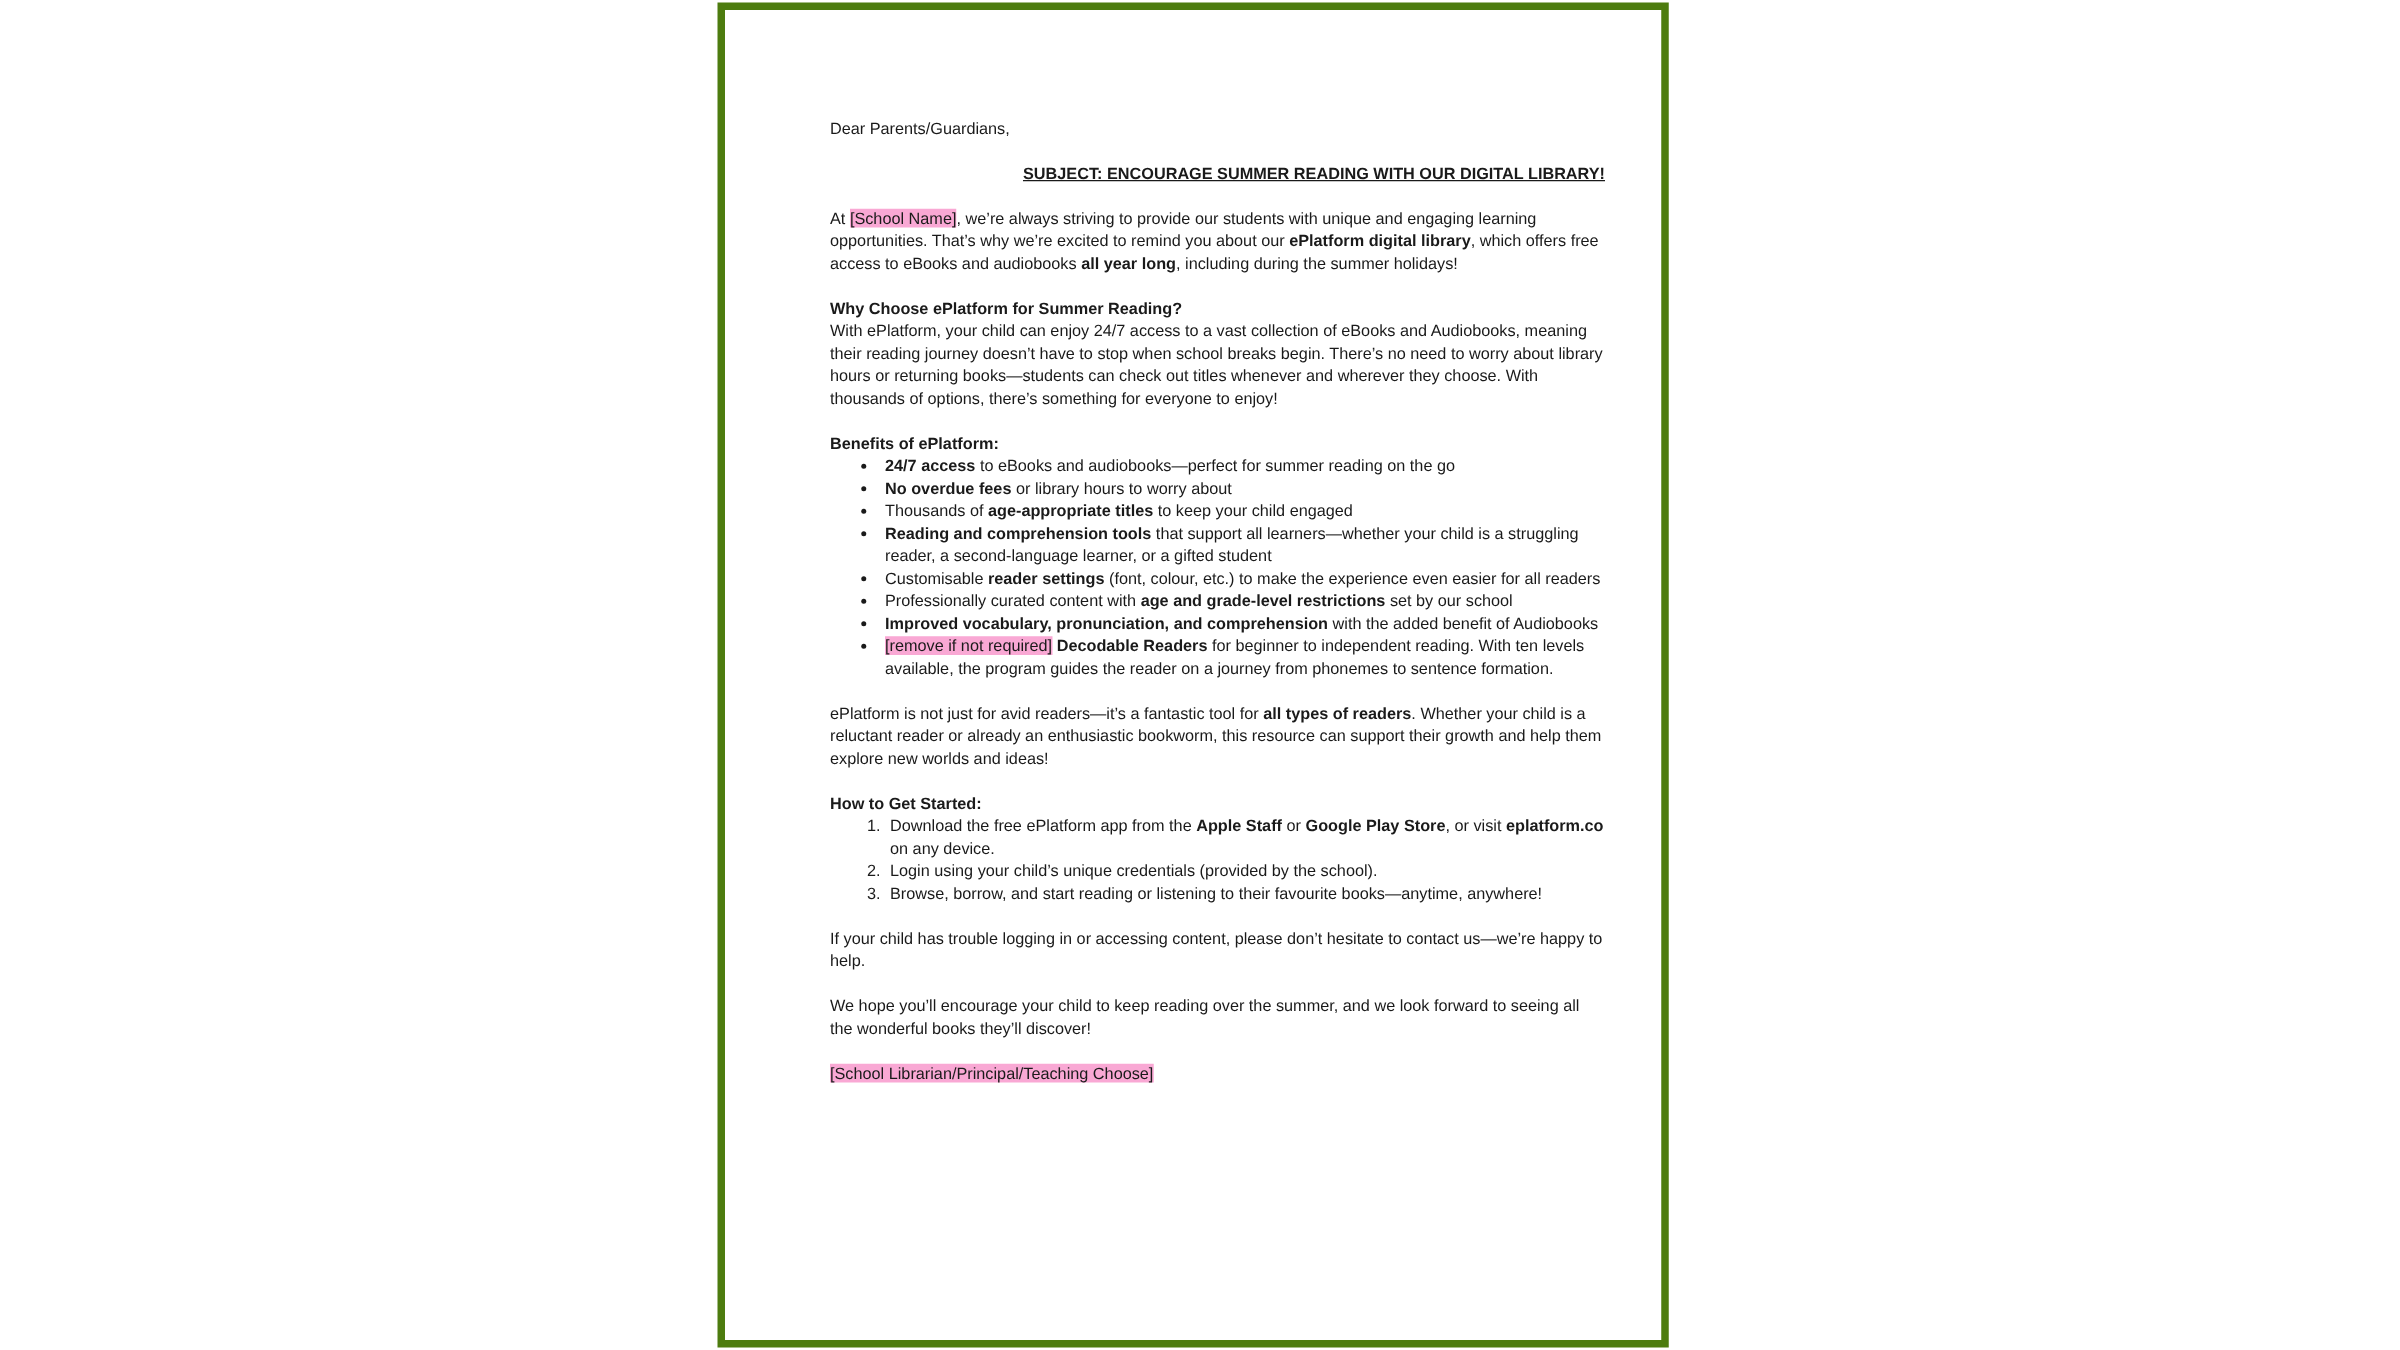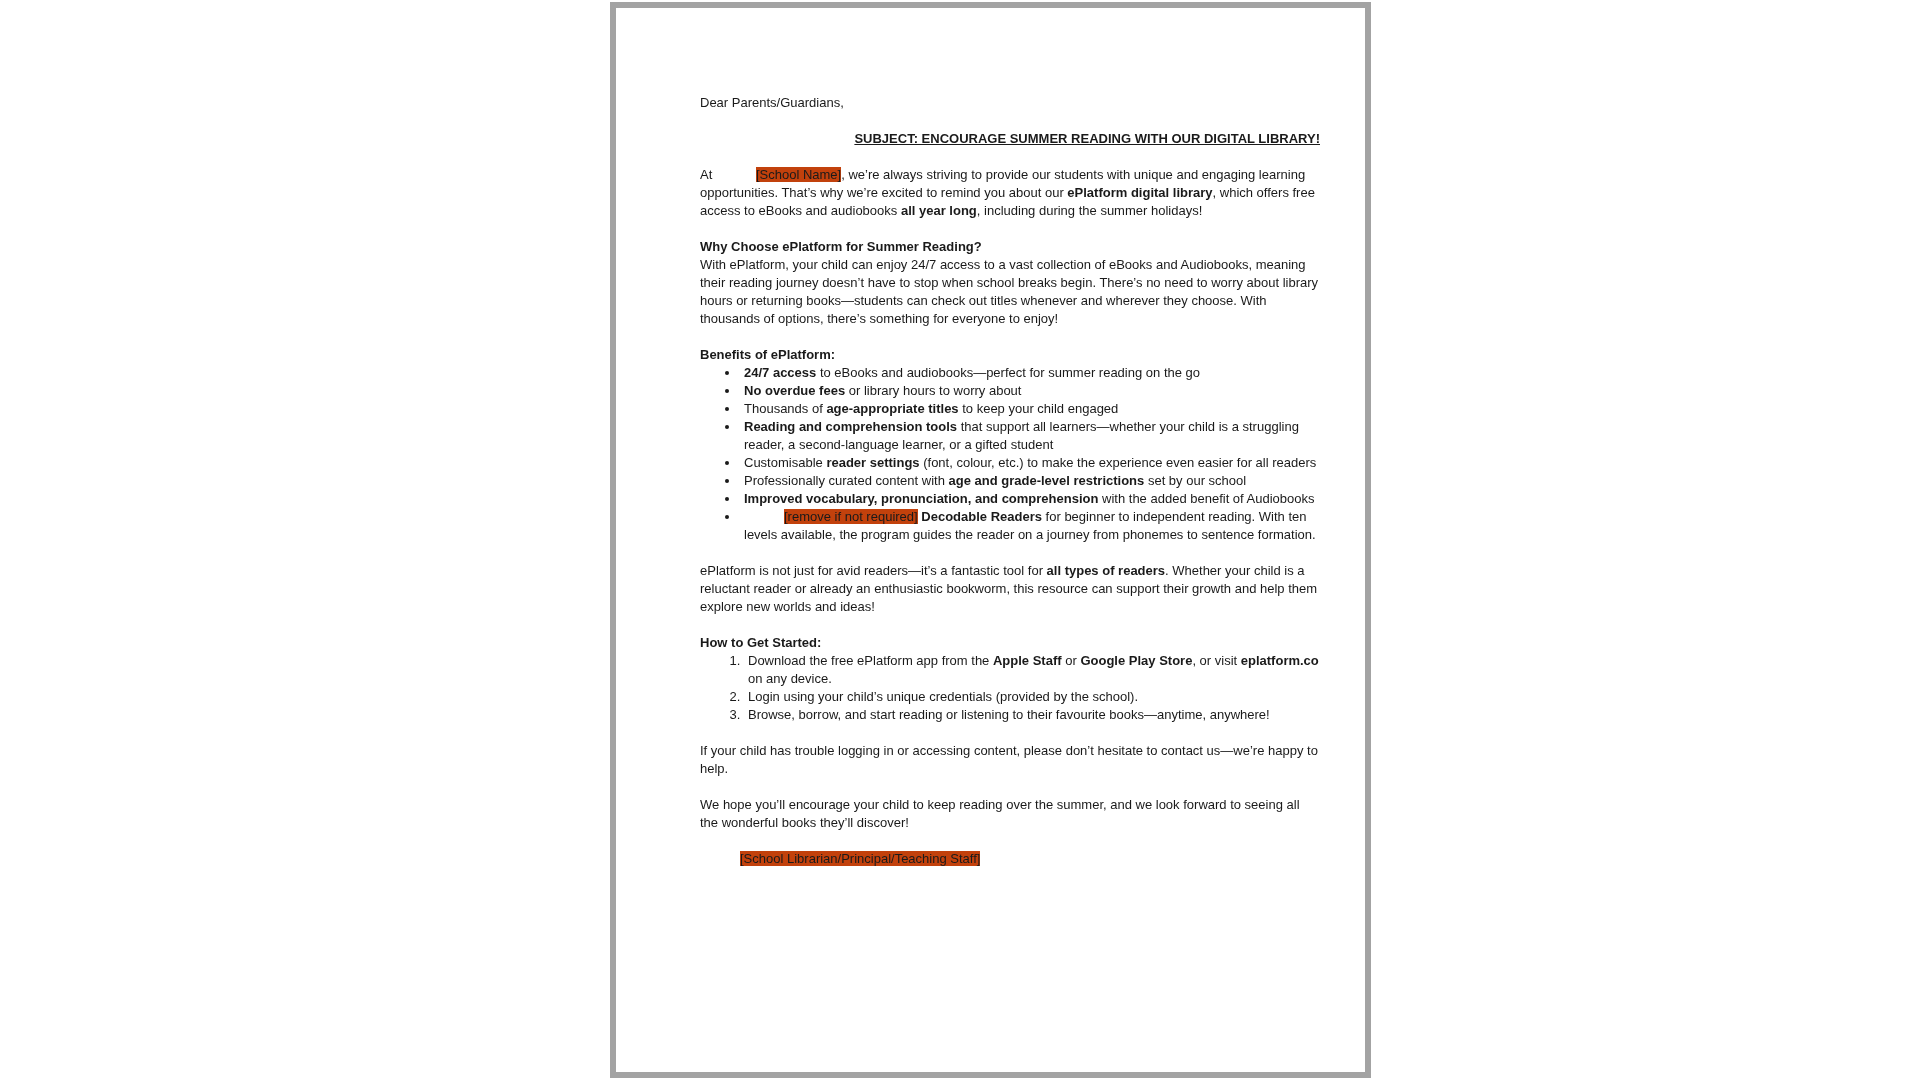--- a/index.html
+++ b/index.html
@@ -9,34 +9,34 @@
     height: 1080px;
     background: #ffffff;
     overflow: hidden;
     font-family: "Liberation Sans", sans-serif;
     font-size: 13px;
     line-height: 18px;
     color: #1a1a1a;
   }
   .page {
     position: absolute;
-    left: 610px;
+    left: 574px;
     top: 2px;
     width: 749px;
     height: 1064px;
-    border: 6px solid #a3a3a3;
+    border: 6px solid #4d7c0f;
     background: #ffffff;
   }
   .content { padding: 86px 45px 0 84px; }
   p { margin: 0 0 18px 0; }
   p.m0 { margin-bottom: 0; }
   .h { font-weight: bold; }
   .subject { font-weight: bold; text-decoration: underline; text-align: right; }
   .b { font-weight: bold; }
-  .hl { background: #c2410c; margin-left: 40px; }
+  .hl { background: #f9a8d4; }
   ul.bullets { margin: 0 0 18px 0; padding: 0 0 0 40px; list-style: disc; }
   ul.bullets li { padding-left: 4px; }
   ol.steps { margin: 0 0 18px 0; padding: 0 0 0 44px; }
   ol.steps li { padding-left: 4px; }
   .closing { margin: 36px 0 0 0; }
   .sig { margin: 0; }
 </style>
 </head>
 <body>
 
@@ -77,17 +77,17 @@
           <li><span>Download the free ePlatform app from the </span><span class="b">Apple Staff</span><span> or </span><span class="b">Google Play Store</span><span>, or visit </span><span class="b">eplatform.co</span><span> on any device.</span></li>
           <li><span>Login using your child’s unique credentials (provided by the school).</span></li>
           <li><span>Browse, borrow, and start reading or listening to their favourite books—anytime, anywhere!</span></li>
         </ol>
       </div>
 
       <p>If your child has trouble logging in or accessing content, please don’t hesitate to contact us—we’re happy to help.</p>
 
       <p>We hope you’ll encourage your child to keep reading over the summer, and we look forward to seeing all the wonderful books they’ll discover!</p>
 
-      <p class="sig"><span class="hl">[School Librarian/Principal/Teaching Staff]</span></p>
+      <p class="sig"><span class="hl">[School Librarian/Principal/Teaching Choose]</span></p>
 
     </div>
   </div>
 </div>
 
 </body></html>

